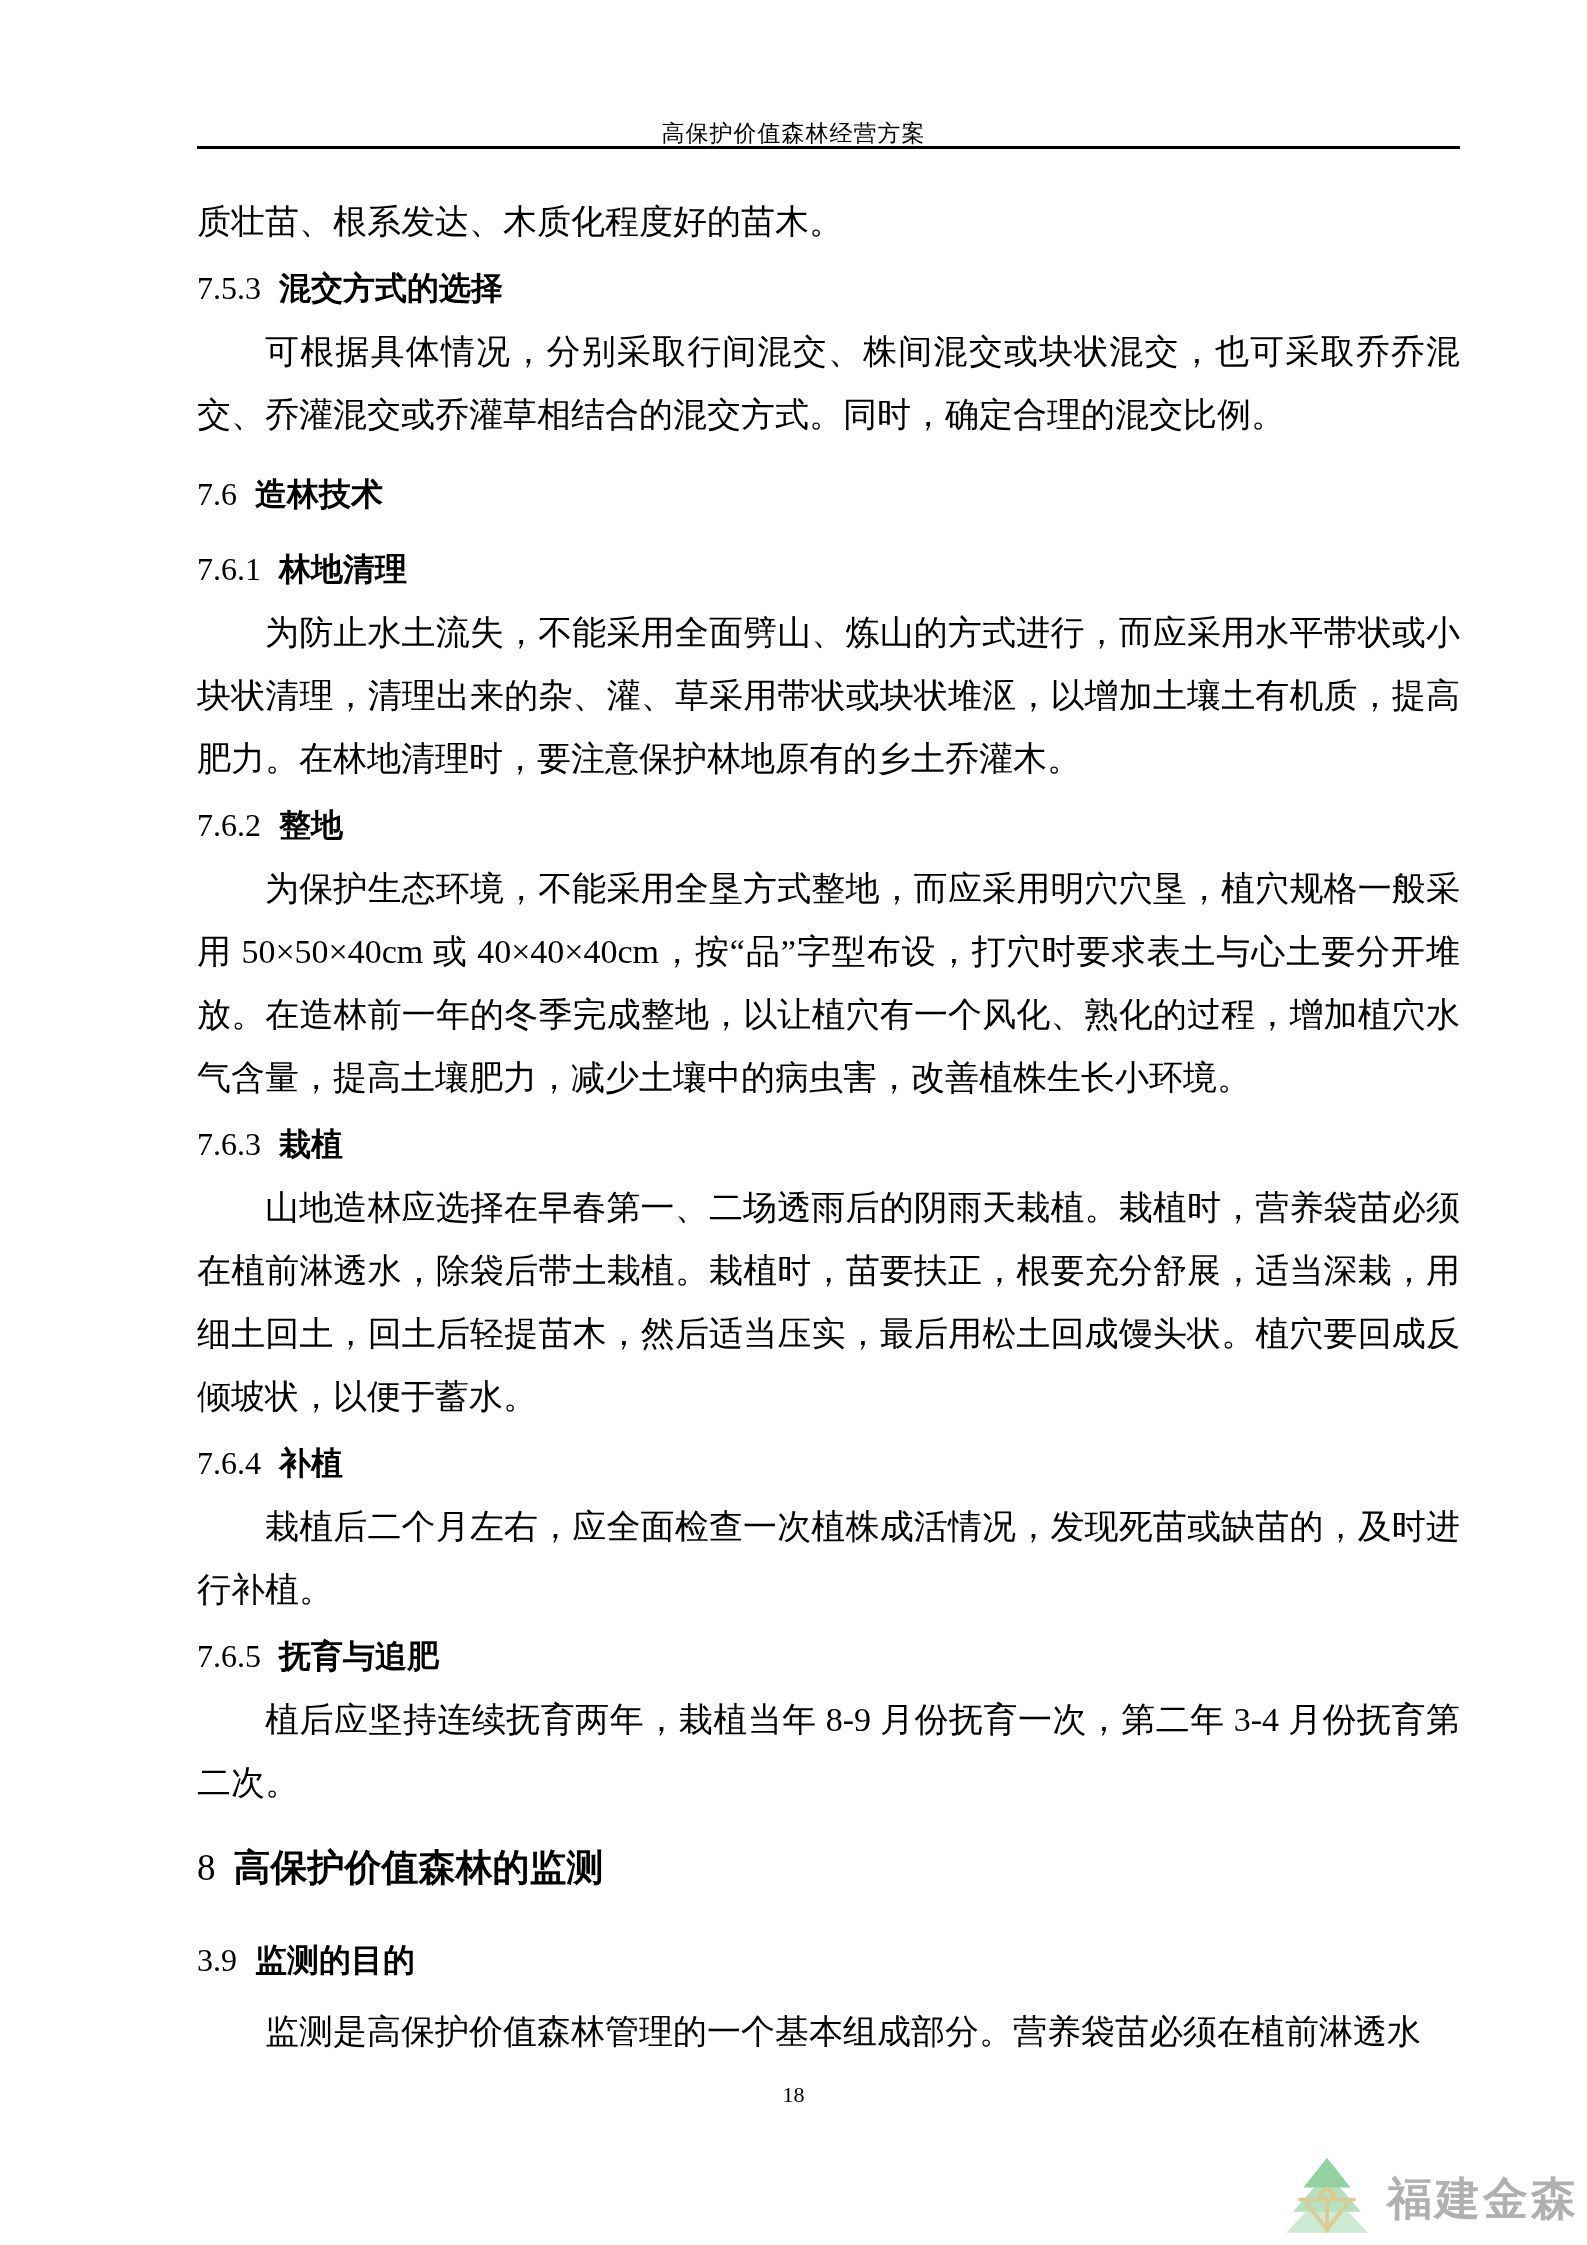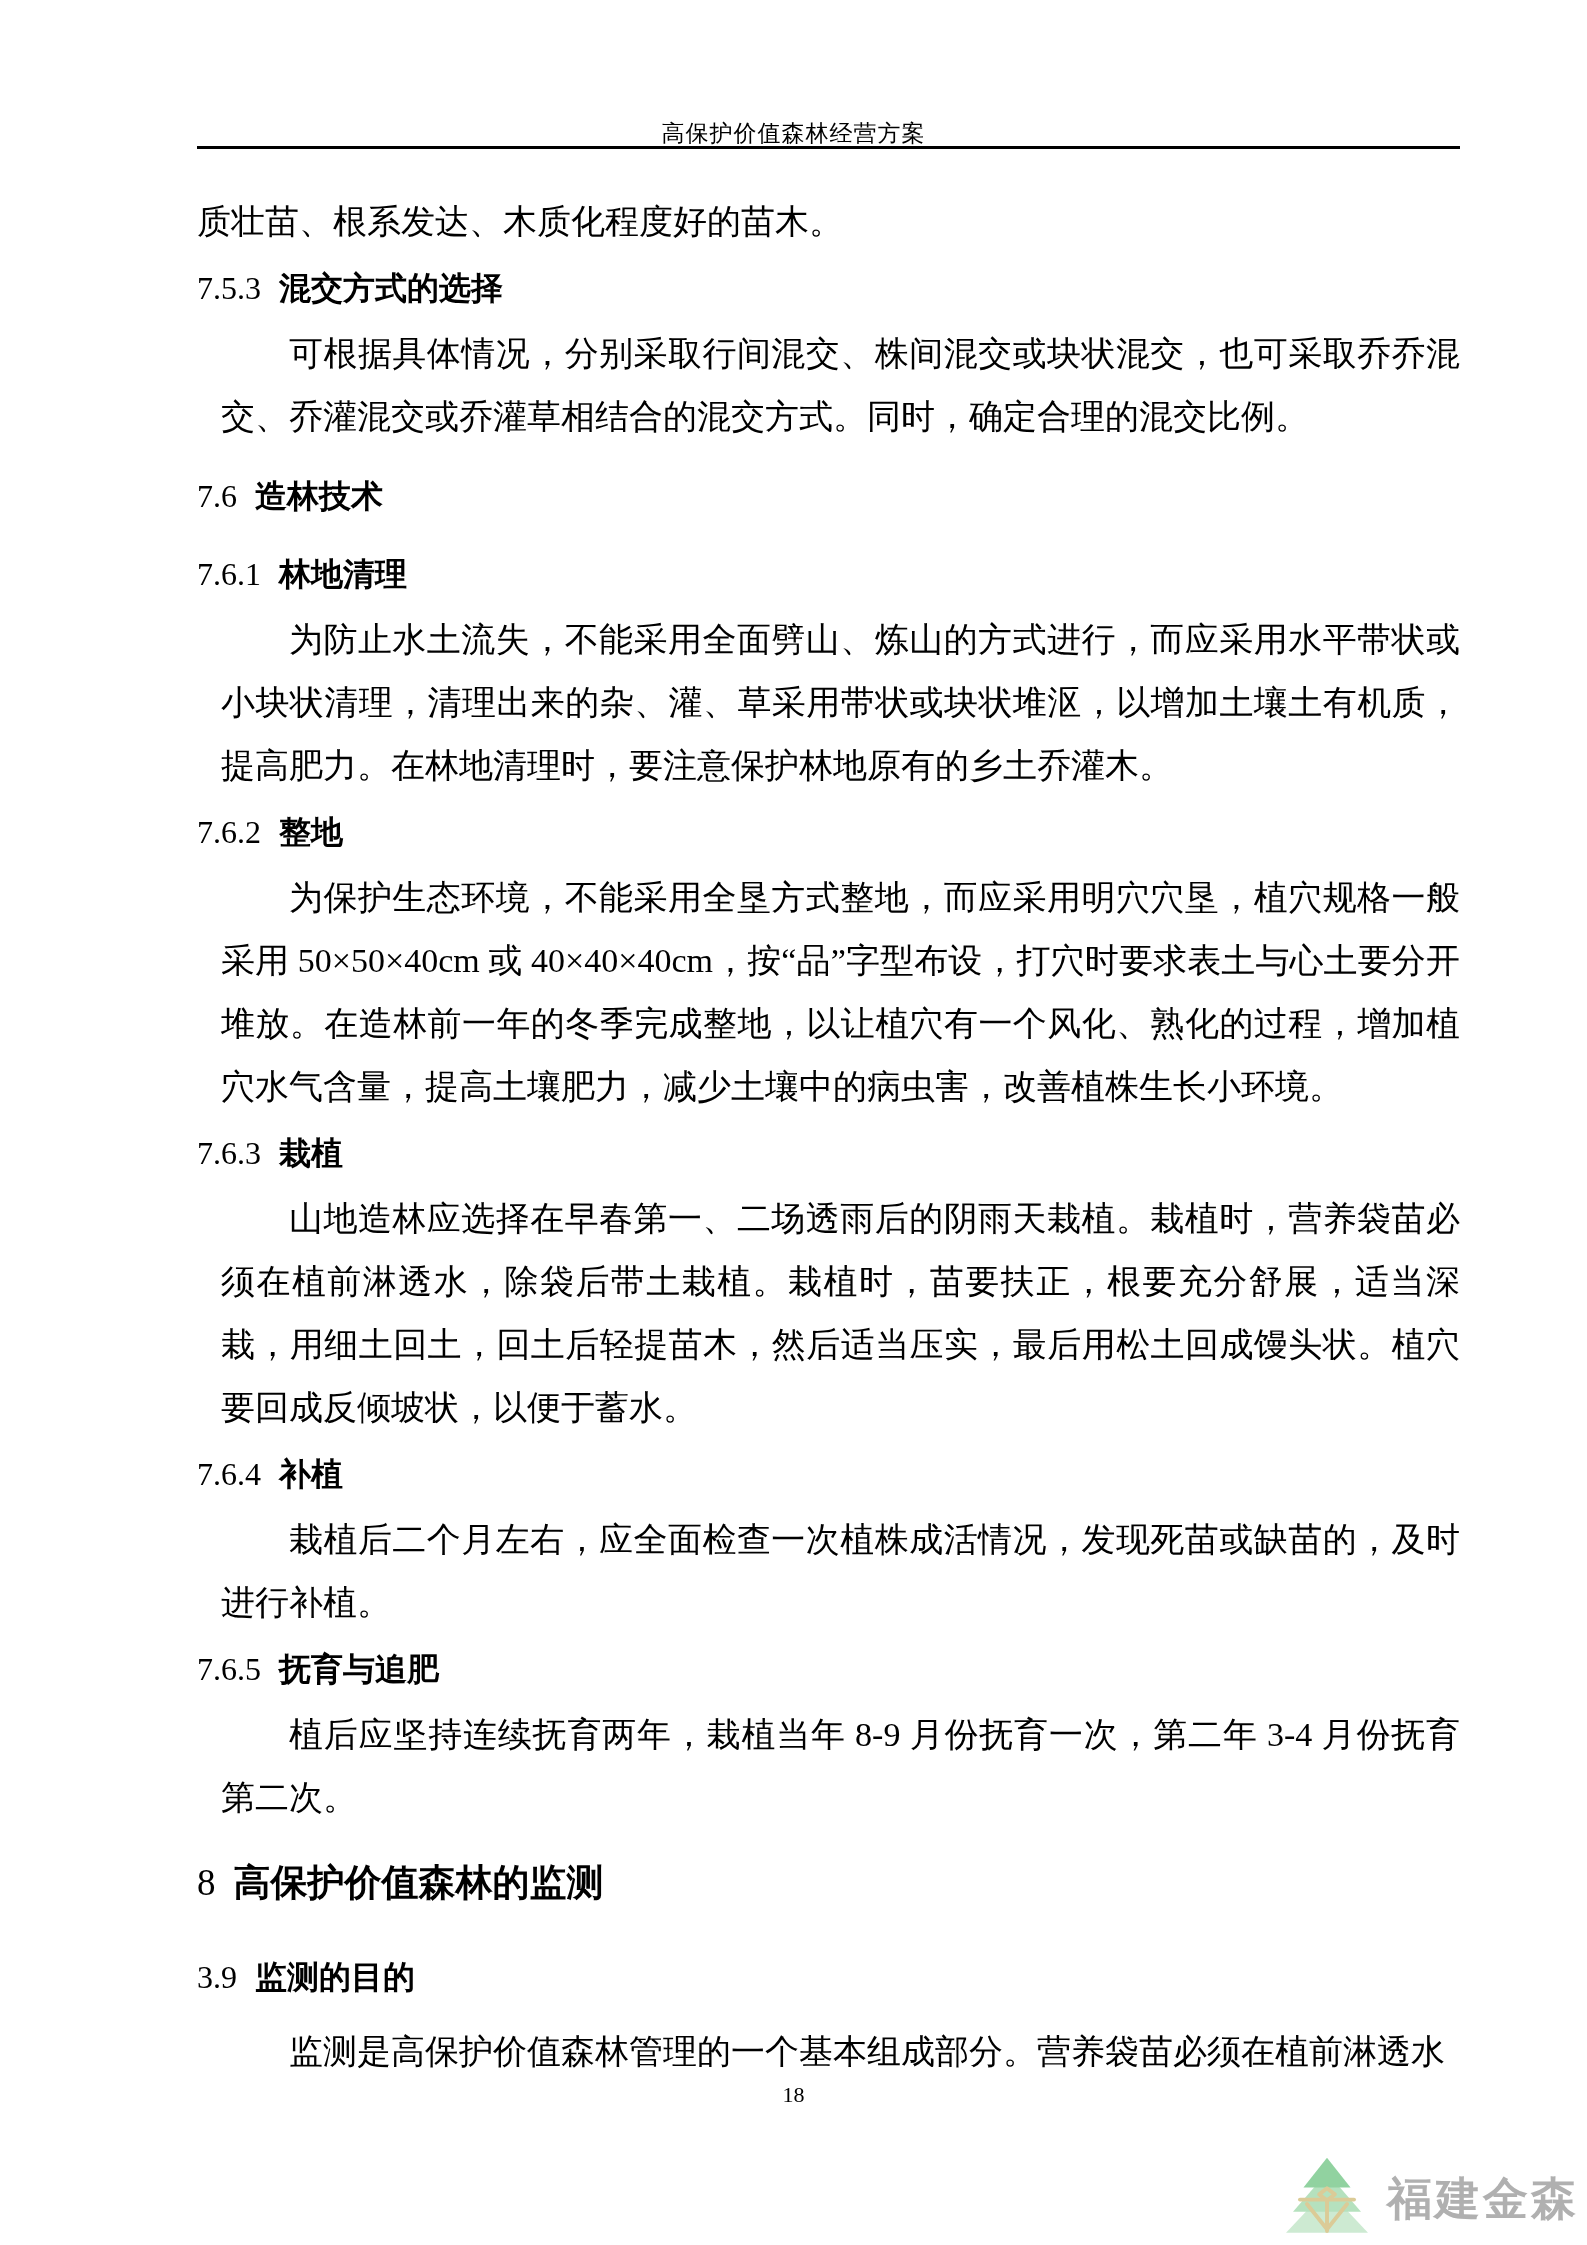--- a/index.html
+++ b/index.html
@@ -22,36 +22,36 @@
   }
   .header-rule {
     width:100%; height:3px; background:#000000; margin:0 0 0 0;
   }
   .body-text {
     font-size:34px; line-height:63px;
     text-align:justify; text-justify:inter-ideograph;
     margin:0;
   }
   .first-para { margin-top:41px; }
-  .indent { text-indent:2em;margin-left:24px; }
+  .indent { text-indent:2em; }
   .h3 {
     margin:4px 0 0 0; line-height:63px; font-size:32px;
   }
   .h2 {
     margin:8px 0 0 0; line-height:80px; font-size:32px;
   }
   .h1 {
     margin:10px 0 0 0; line-height:88px; font-size:37px;
   }
   .hnum {
     font-family:"Liberation Serif","DejaVu Serif",serif;
     font-weight:normal; margin-right:18px;
   }
   .hlabel {
-    font-family:Liberation Mono, monospace;
+    font-family:Liberation Serif, serif;
     font-weight:bold;
   }
   .page-number {
     position:absolute; top:2082px; left:0; width:100%;
     text-align:center; font-size:22px;
     font-family:"Liberation Serif","DejaVu Serif",serif;
   }
   .logo {
     position:absolute; top:2156px; right:8px;
     display:flex; align-items:center; gap:16px;

